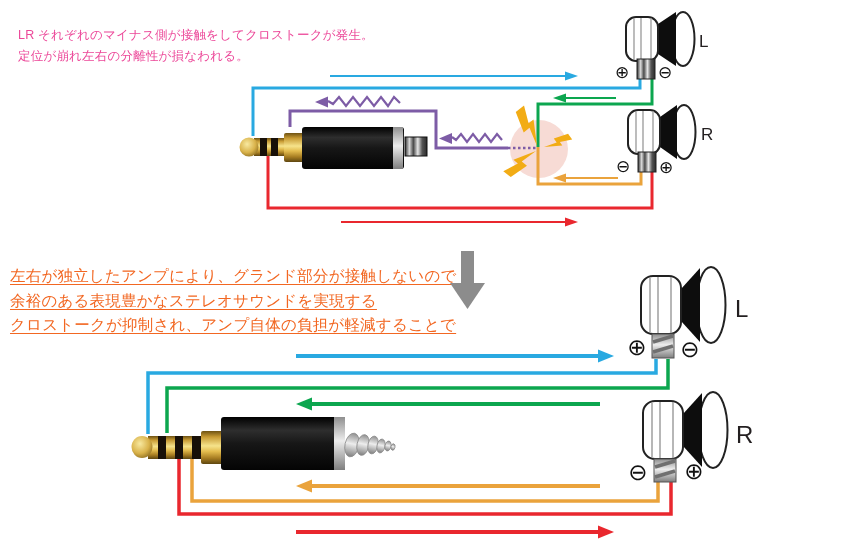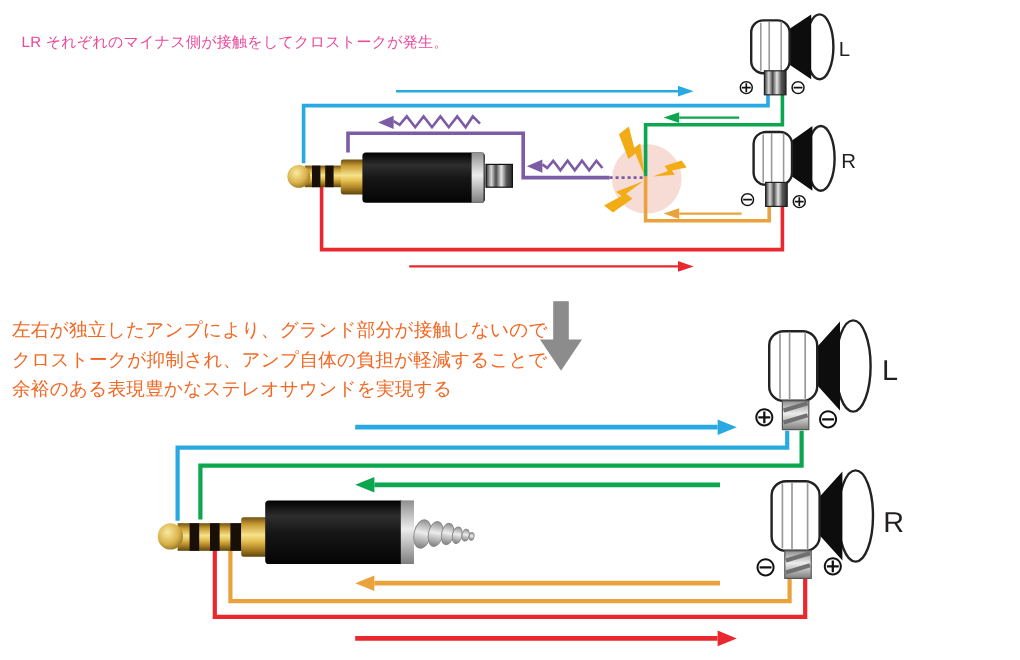--- a/index.html
+++ b/index.html
@@ -2,39 +2,40 @@
 <html><head>
 <meta charset="utf-8">
 <style>
   html,body{margin:0;padding:0;}
   body{width:850px;height:550px;background:#ffffff;position:relative;overflow:hidden;
        font-family:"Liberation Sans",sans-serif;}
   .stage{position:absolute;left:0;top:0;width:850px;height:550px;}
   .cap{position:absolute;font-weight:500;letter-spacing:0.2px;}
   .cap-top{left:18px;top:25px;font-size:12.5px;line-height:21px;color:#ec4899;}
   .cap-bottom{left:10px;top:264px;font-size:15.5px;line-height:24.5px;color:#F26722;}
-  .cap-bottom .line{text-underline-offset:3px;}
+  .cap-bottom .line{text-decoration:underline;text-underline-offset:3px;}
   svg{position:absolute;left:0;top:0;}
   svg text{font-family:"Liberation Sans",sans-serif;}
   .drv-label{font-size:17px;fill:#231F20;}
   .drv-label-lg{font-size:24px;fill:#231F20;}
   .term{font-size:17px;fill:#111;}
   .term-lg{font-size:23px;fill:#111;}
 </style>
 </head>
 <body>
 
 <div class="cap cap-top">
   <div class="line">LR それぞれのマイナス側が接触をしてクロストークが発生。</div>
+  <div class="line">定位が崩れ左右の分離性が損なわれる。</div>
 </div>
 
 <div class="cap cap-bottom">
   <div class="line">左右が独立したアンプにより、グランド部分が接触しないので</div>
+  <div class="line">余裕のある表現豊かなステレオサウンドを実現する</div>
   <div class="line">クロストークが抑制され、アンプ自体の負担が軽減することで</div>
-  <div class="line">余裕のある表現豊かなステレオサウンドを実現する</div>
 </div>
 
 <svg class="stage" width="850" height="550" viewBox="0 0 850 550">
   <defs>
     <linearGradient id="gold" x1="0" y1="0" x2="0" y2="1">
       <stop offset="0" stop-color="#6E5213"></stop>
       <stop offset="0.18" stop-color="#C79A33"></stop>
       <stop offset="0.45" stop-color="#F6E38B"></stop>
       <stop offset="0.62" stop-color="#E3BC4E"></stop>
       <stop offset="0.82" stop-color="#A87E22"></stop>

